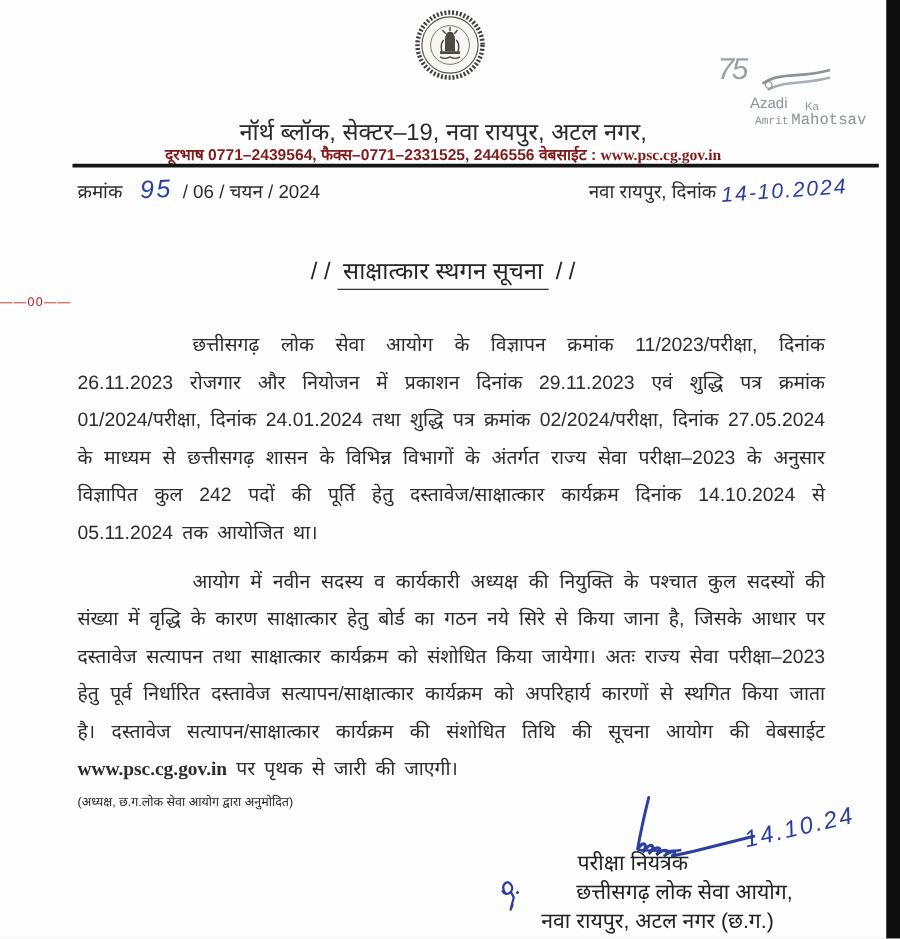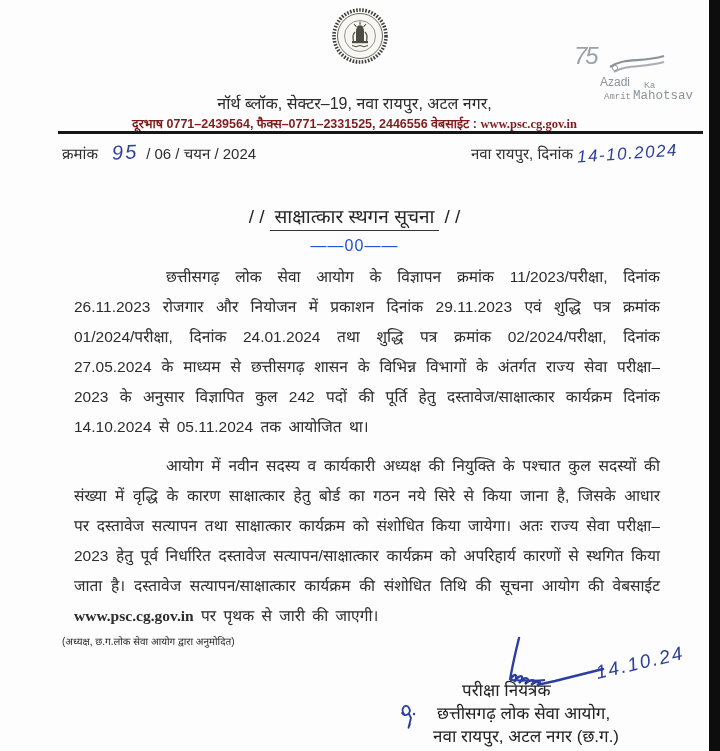--- a/index.html
+++ b/index.html
@@ -7,21 +7,21 @@
     position:relative;width:720px;height:751px;background:#fdfdfd;overflow:hidden;
     font-family:"Liberation Sans","DejaVu Sans",sans-serif;color:#2e2e2e;
   }
   .right-strip{position:absolute;right:0;top:0;width:11px;height:751px;background:#0d0d0d;}
 
   
   .seal{position:absolute;left:330px;top:7px;width:60px;height:58px;}
   .org-name{position:absolute;left:0;right:11px;top:60px;text-align:center;
     font-size:24px;font-weight:bold;color:#222;letter-spacing:.5px;}
   .address{position:absolute;left:0;right:11px;top:92px;text-align:center;
-    font-size:16px;color:#2b2b2b;}
+    font-size:19px;color:#2b2b2b;}
   .contact{position:absolute;left:0;right:11px;top:115px;text-align:center;
     font-size:12.5px;font-weight:600;color:#7f1d1d;}
   .bold-serif{font-family:"Liberation Serif","DejaVu Serif",serif;font-weight:bold;}
   .rule{position:absolute;left:58px;top:131px;width:645px;height:3px;background:#161616;}
 
   
   .azadi{position:absolute;left:568px;top:48px;width:104px;height:62px;color:#8b9299;}
   .az-num{position:absolute;left:6px;top:-6px;font-size:24px;font-style:italic;
     font-weight:300;color:#9aa1a8;letter-spacing:-2px;}
   .az-swoosh{position:absolute;left:40px;top:6px;}
@@ -35,35 +35,35 @@
     justify-content:space-between;align-items:baseline;font-size:15px;}
   .ref-left span{margin-right:8px;}
   .hw{color:#2c3f9e;font-style:italic;}
   .hw-num{display:inline-block;font-size:20px;letter-spacing:2px;transform:rotate(-3deg);margin:0 6px;}
   .hw-date1{display:inline-block;font-size:17px;letter-spacing:1.5px;transform:rotate(-4deg);margin-left:4px;}
 
   
   .subject{position:absolute;left:0;right:11px;top:203px;text-align:center;
     font-size:19px;color:#262626;}
   .subject-text{border-bottom:1.5px solid #333;padding:0 4px 3px 4px;margin:0 6px;}
-  .divider{position:absolute;left:0;right:11px;top:237px;text-align:center;
-    font-size:16px;color:#1d4ed8;letter-spacing:1px;}
+  .divider{position:absolute;left:0;right:11px;top:237px;text-align:left;
+    font-size:10px;color:#b91c1c;letter-spacing:1px;}
 
   
   .body-text{position:absolute;left:62px;top:262px;width:598px;
     font-size:15.5px;line-height:30px;text-align:justify;color:#2d2d2d;word-spacing:3px;}
-  .body-text p{margin:0 0 9px 12px;text-indent:92px;}
+  .body-text p{margin:0 0 9px 0;text-indent:92px;}
 
   
   .approval{position:absolute;left:62px;top:634px;font-size:10px;color:#262626;}
   .sig-scribble{position:absolute;left:495px;top:636px;}
   .sig-date{position:absolute;left:595px;top:652px;font-size:19px;letter-spacing:2px;
     transform:rotate(-13deg);}
   .sig-designation{position:absolute;left:462px;top:678px;font-size:17px;color:#222;}
-  .sig-org{position:absolute;left:437px;top:701px;font-size:17px;color:#222;}
+  .sig-org{position:absolute;left:461px;top:701px;font-size:17px;color:#222;}
   .sig-place{position:absolute;left:433px;top:724px;font-size:17px;color:#222;}
   .initial-mark{position:absolute;left:396px;top:700px;}
 </style>
 </head>
 <body>
 
 <div class="page">
 
   <div class="right-strip"></div>
 

